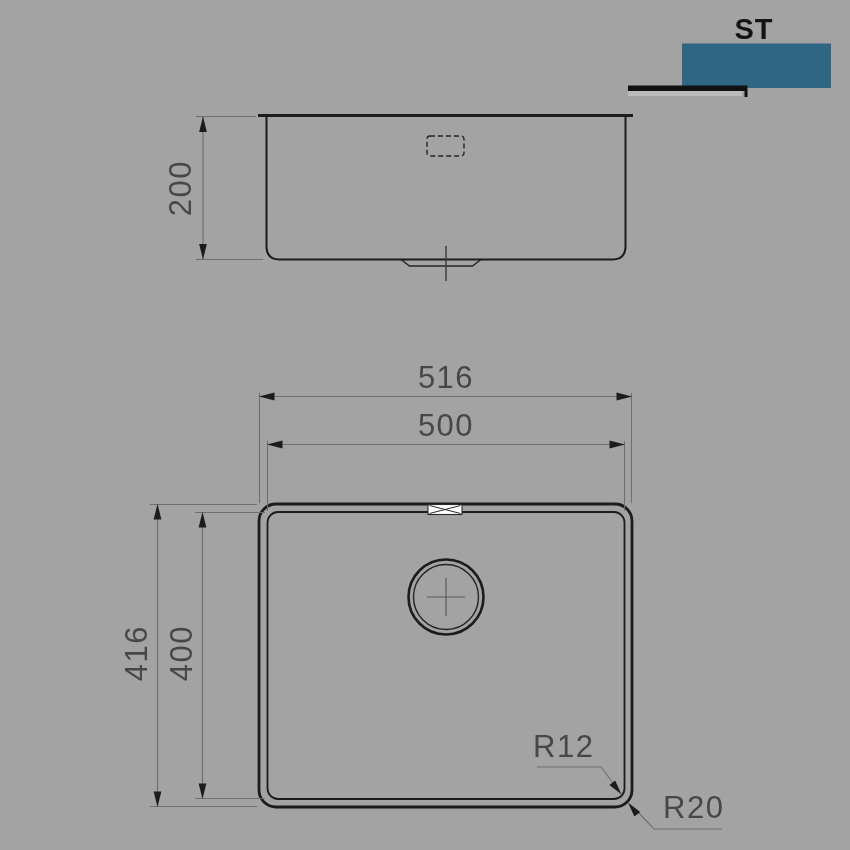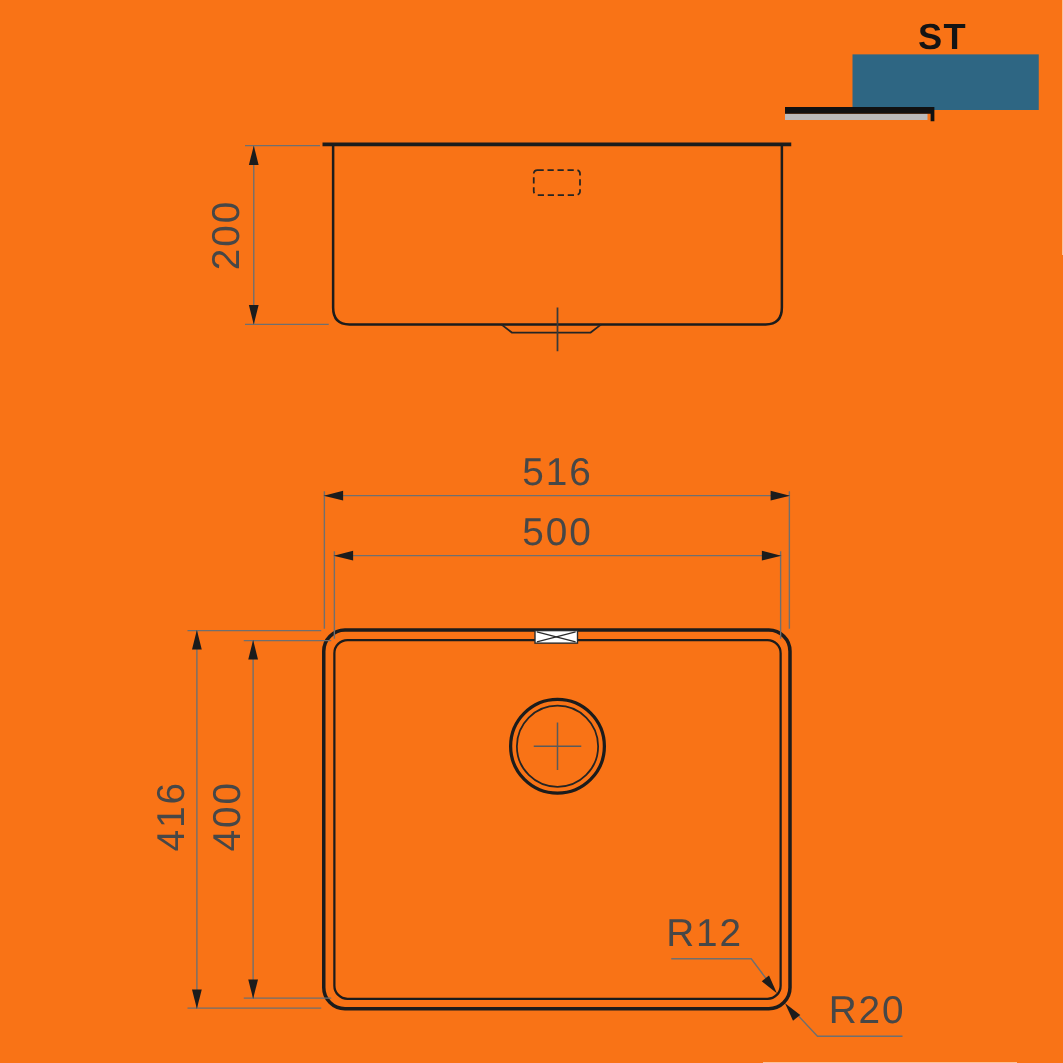--- a/index.html
+++ b/index.html
@@ -8,21 +8,21 @@
     background: #ffffff;
     width: 850px;
     height: 850px;
     overflow: hidden;
     font-family: "Liberation Sans", sans-serif;
   }
   .canvas {
     position: relative;
     width: 850px;
     height: 850px;
-    background: #f97316;
+    background: #a3a3a3;
   }
   svg { display: block; }
 
   
   .obj       { stroke: #1c1c1c; fill: none; stroke-width: 2.6px; }
   .obj-med   { stroke: #1c1c1c; fill: none; stroke-width: 2px; }
   .obj-thin  { stroke: #242424; fill: none; stroke-width: 1.4px; }
 
   
   .dim       { stroke: #6f6f6f; fill: none; stroke-width: 1.1px; }

